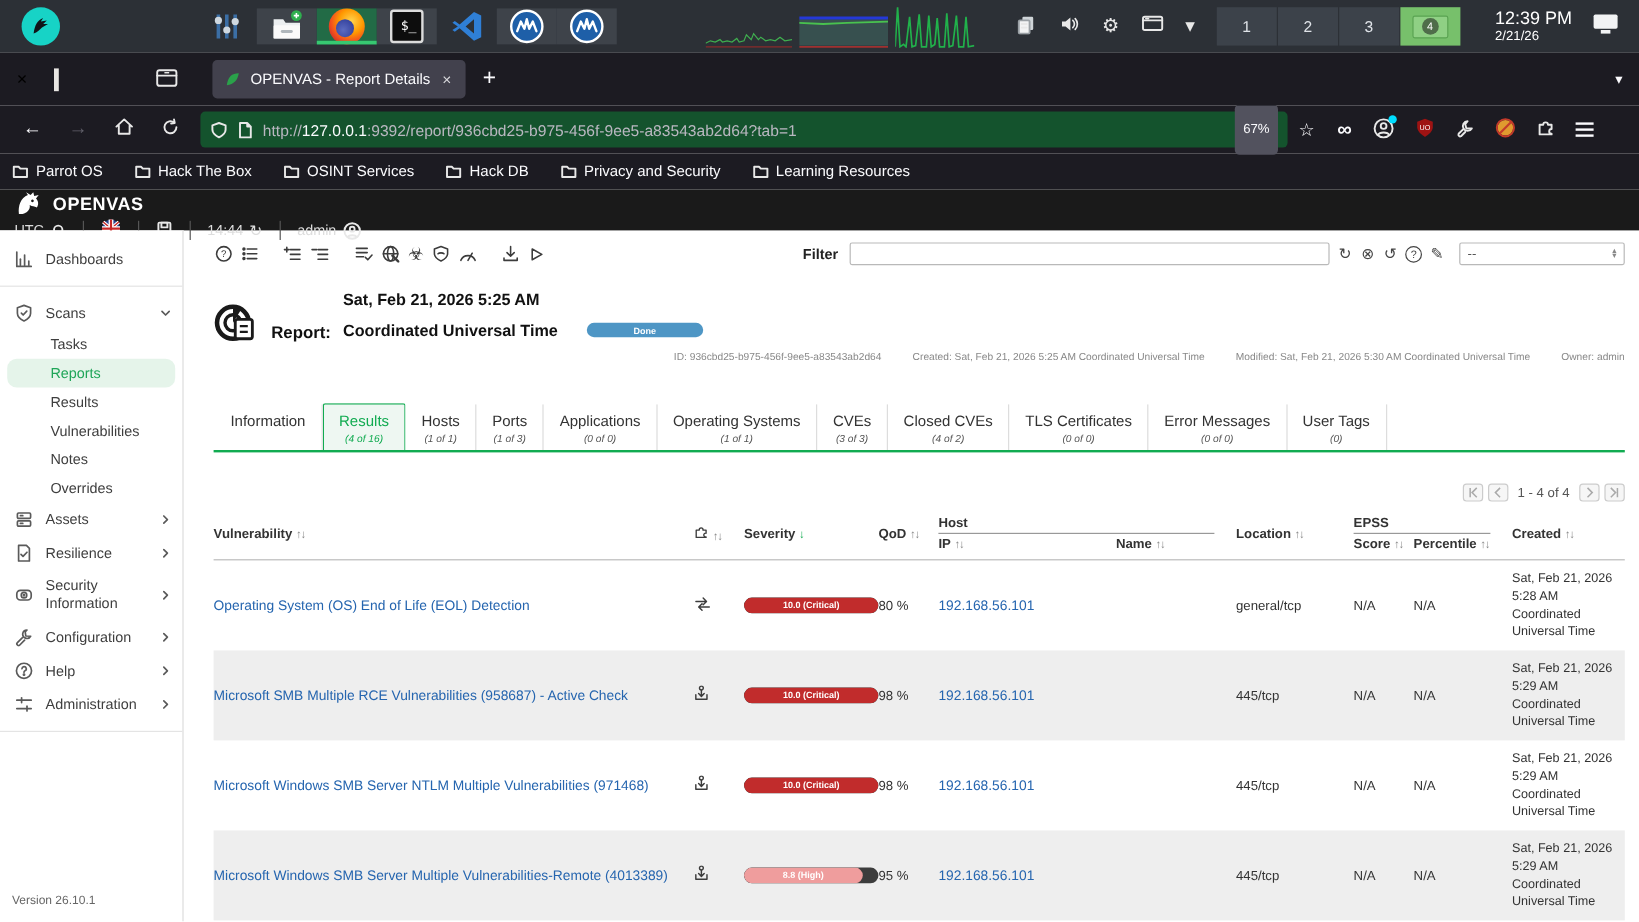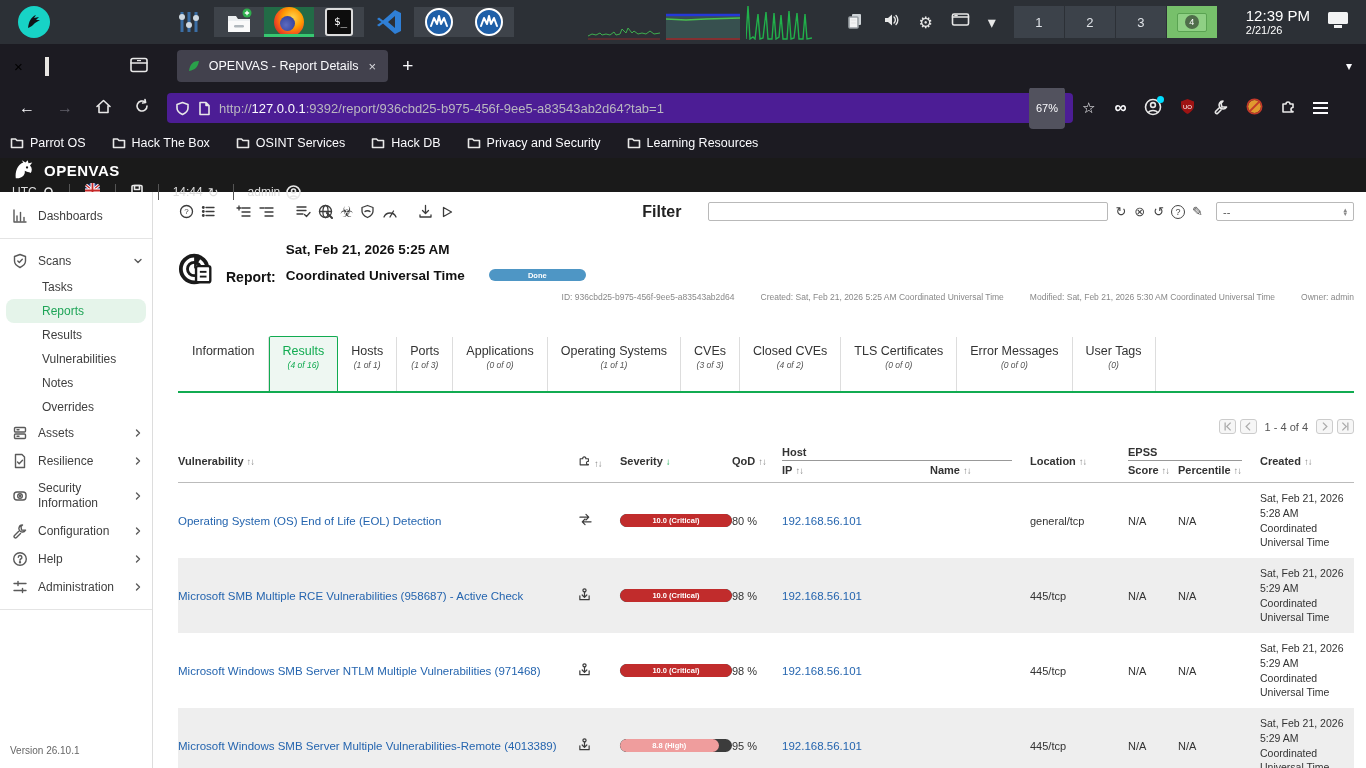--- a/index.html
+++ b/index.html
@@ -52,21 +52,21 @@
          padding:0 10px; gap:8px; color:#fbfbfe; }
   .tab .title { font-size:12.5px; }
   .tab .close { font-size:13px; color:#d8d8dc; padding:0 2px; }
   .newtab { color:#fbfbfe; font-size:19px; margin-left:14px; }
   .alltabs { position:absolute; right:14px; color:#fbfbfe; font-size:12px; }
 
   
   .navbar { height:40px; background:#1c1b22; display:flex; align-items:center; padding:0 8px; }
   .nav-btn { color:#fbfbfe; font-size:16px; padding:0 11px; }
   .nav-btn.disabled { color:#62616b; }
-  .urlfield { flex:0 0 auto; width:906px; height:30px; background:#4c1d95; border-radius:4px; margin-left:6px;
+  .urlfield { flex:0 0 auto; width:906px; height:30px; background:#14532d; border-radius:4px; margin-left:6px;
               display:flex; align-items:center; padding:0 8px; gap:8px; }
   .url-text { font-size:13px; color:#b9b7c0; white-space:nowrap; overflow:hidden; flex:1; }
   .url-text .host { color:#fbfbfe; }
   .zoom-badge { background:#52525e; color:#fbfbfe; font-size:11px; border-radius:4px; padding:15px 7px; }
   .star { color:#fbfbfe; font-size:15px; padding:0 9px; }
   .ext { display:flex; align-items:center; gap:17px; margin-left:10px; }
   .inf { color:#fbfbfe; font-size:17px; font-weight:bold; }
   .acct { position:relative; }
   .acct .dot { position:absolute; right:-2px; top:-2px; width:7px; height:7px; border-radius:50%; background:#00ddff; }
   .hamb { display:flex; flex-direction:column; gap:3px; margin-left:16px; }
@@ -94,39 +94,39 @@
   .version { font-size:10px; color:#666; padding:8px 10px 12px; }
   .chev { color:#777; }
 
   
   .main { flex:1; padding:10px 12px 0 25px; position:relative; overflow:hidden; }
   .row-top { display:flex; align-items:center; justify-content:space-between; }
   .tools { display:flex; align-items:center; gap:5px; color:#3c3c3c; }
   .tools .gap { width:8px; }
   .tools .tbtn { display:flex; align-items:center; font-size:14px; color:#3c3c3c; padding:0 1px; }
   .filterbar { display:flex; align-items:center; gap:6px; }
-  .filterbar .flabel { font-size:16px; font-weight:bold; color:#222; margin-right:21px; }
+  .filterbar .flabel { font-size:12px; font-weight:bold; color:#222; margin-right:4px; }
   .finput { width:400px; height:19px; border:1px solid #b9b9b9; border-radius:2px; font-size:11px; padding:0 4px; }
   .fic { font-size:13px; color:#444; padding:0 1px; }
   .fic.circ { width:14px; height:14px; border:1px solid #444; border-radius:50%; font-size:9px; display:flex; align-items:center; justify-content:center; padding:0; }
   .fselect { width:138px; height:19px; border:1px solid #b9b9b9; border-radius:2px; font-size:11px; color:#555;
              display:flex; align-items:center; justify-content:space-between; padding:0 6px; margin-left:6px; }
   .spin { display:flex; flex-direction:column; line-height:0.55; font-size:7px; color:#888; }
 
   .report-head { display:flex; align-items:flex-end; margin-top:16px; gap:10px; }
   .rh-label { font-weight:bold; font-size:14px; color:#111; margin-bottom:3px; }
   .rh-dates { line-height:1.9; }
   .rh-dates div { font-weight:bold; font-size:13.5px; color:#111; }
   .status-pill { width:97px; height:12px; border-radius:6px; color:#fff; font-size:7.5px; font-weight:bold;
                  display:flex; align-items:center; justify-content:center; margin:0 0 7px 14px; }
   .meta { display:flex; justify-content:flex-end; gap:26px; font-size:8.5px; color:#888; margin-top:4px; }
 
   
   .tabs { display:flex; margin-top:34px; border-bottom:2px solid #11ab51; align-items:flex-end; }
-  .rtab { padding:7px 13px 21px; text-align:center; border-right:1px solid #ddd; min-width:52px; }
+  .rtab { padding:7px 13px 5px; text-align:center; border-right:1px solid #ddd; min-width:52px; }
   .rtab:first-child { border-left:1px solid transparent; }
   .rtab .tl { font-size:12.5px; color:#333; }
   .rtab .tc { font-size:8.5px; font-style:italic; color:#555; margin-top:2px; min-height:10px; }
   .rtab.active { border:1px solid #11ab51; border-bottom:none; background:#eef7f2; border-radius:2px 2px 0 0; }
   .rtab.active .tl, .rtab.active .tc { color:#11ab51; }
 
   
   .pag { display:flex; justify-content:flex-end; align-items:center; gap:4px; margin-top:26px; }
   .pbtn { width:17px; height:15px; background:#f6f6f6; border:1px solid #ccc; border-radius:3px;
           display:flex; align-items:center; justify-content:center; }

